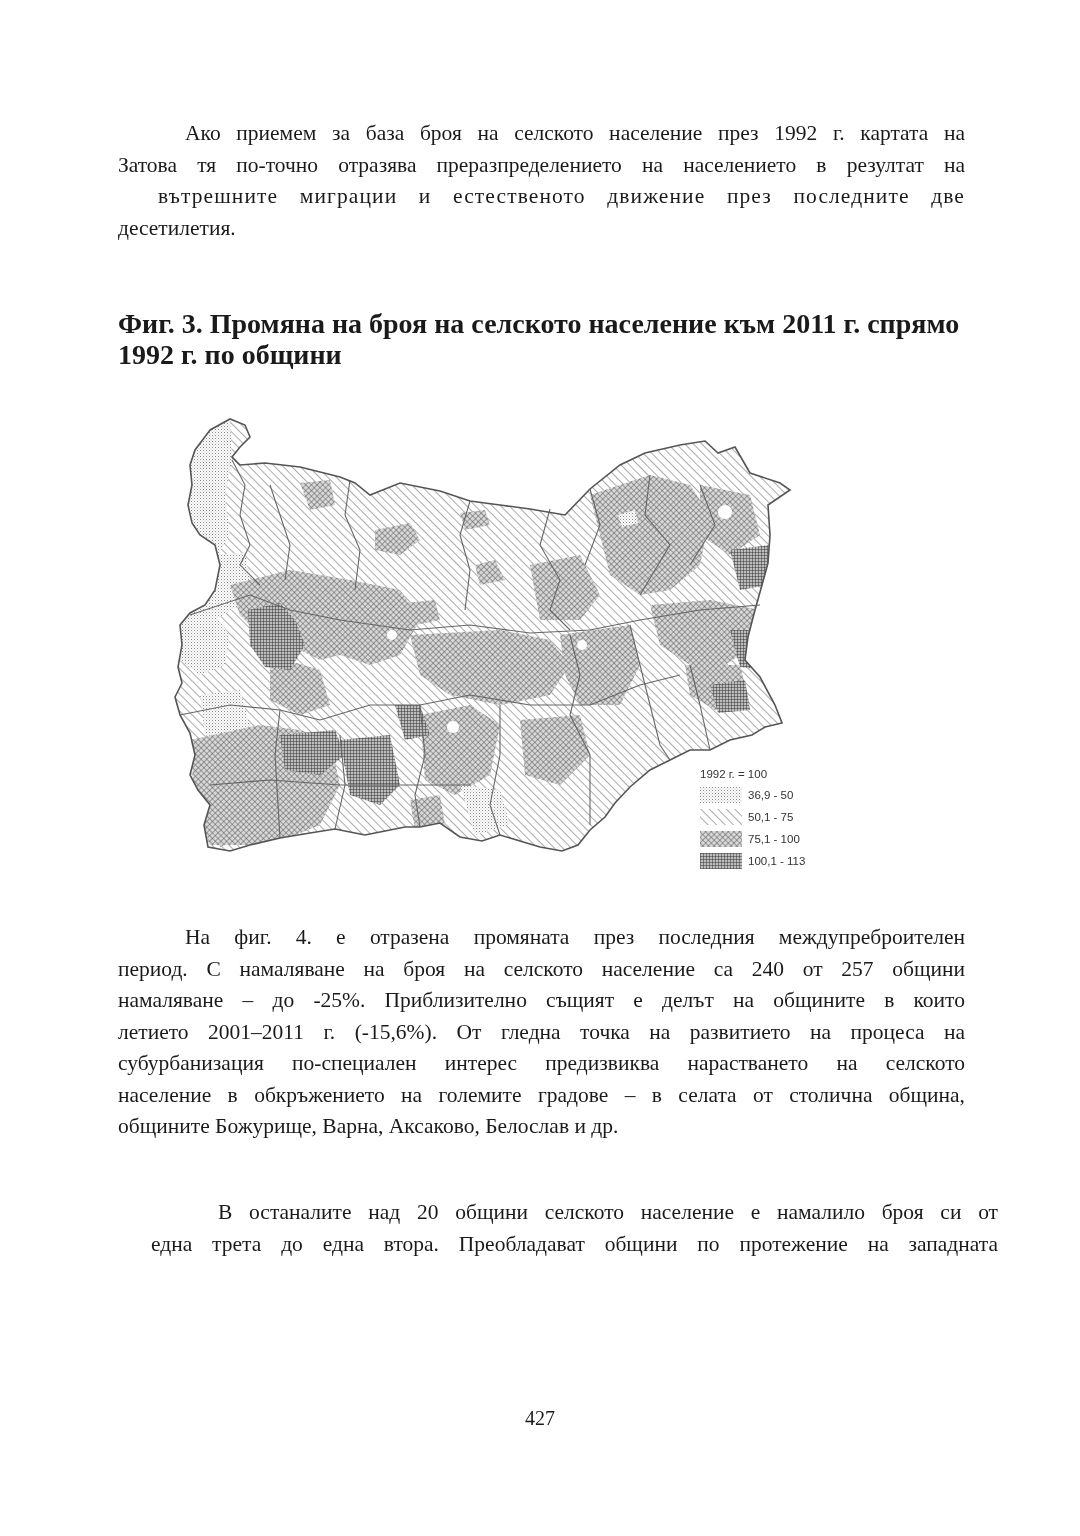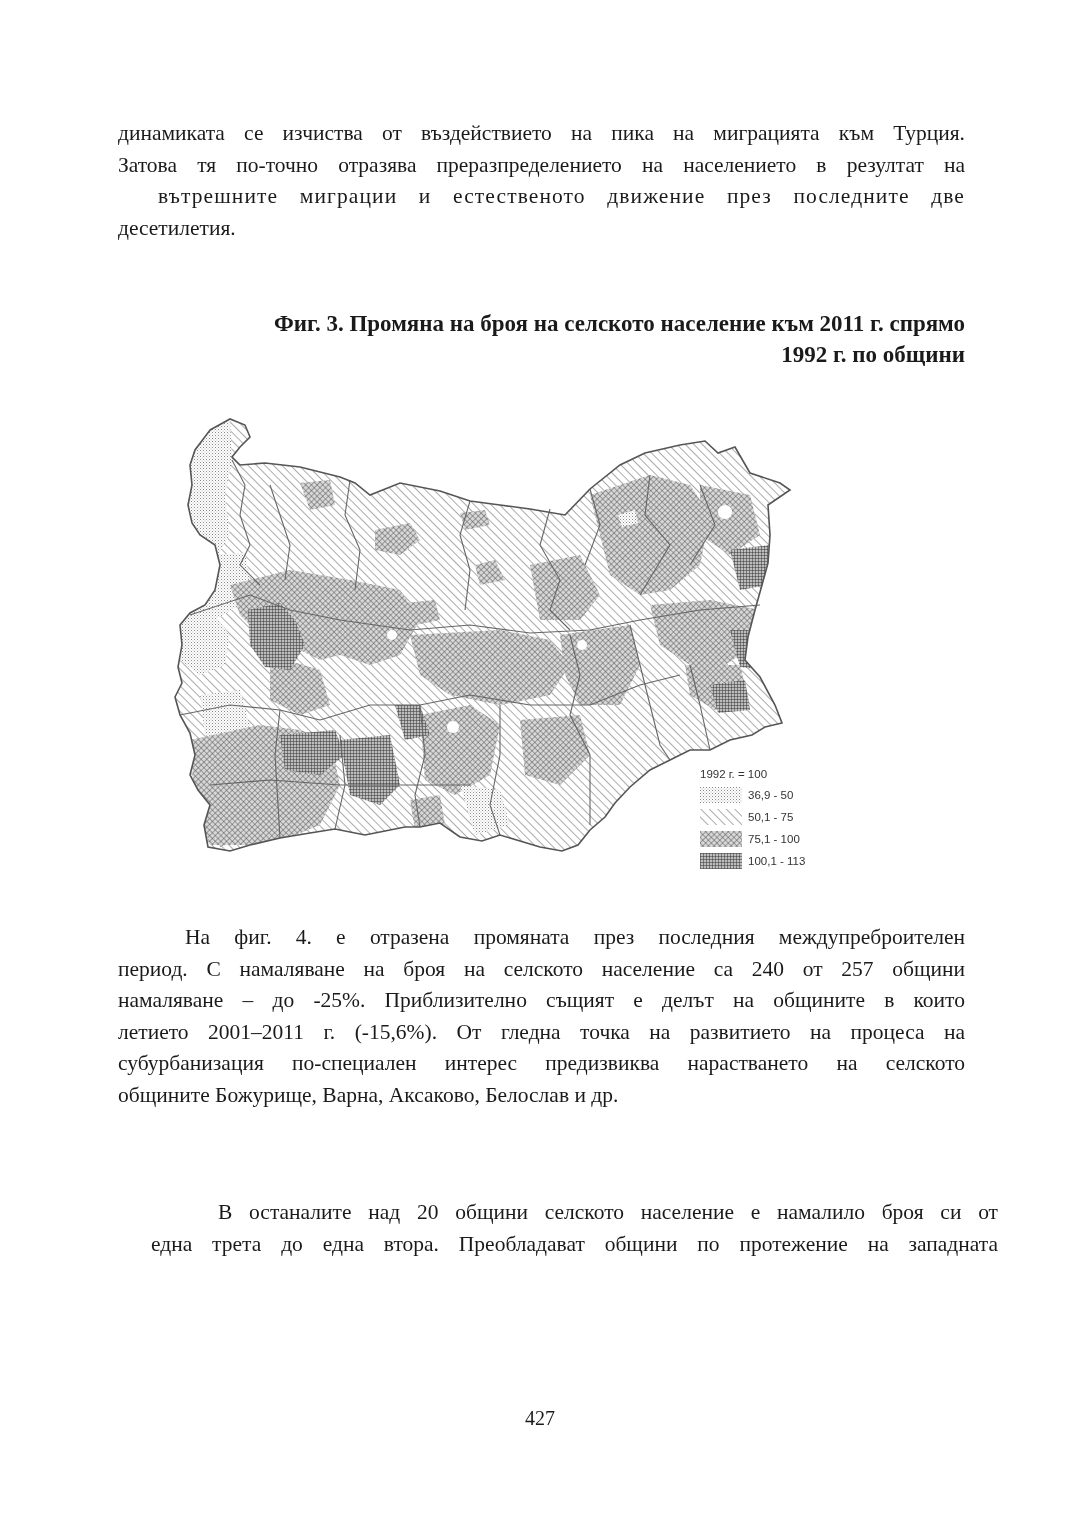--- a/index.html
+++ b/index.html
@@ -5,39 +5,39 @@
   html, body { margin: 0; padding: 0; background: #ffffff; }
   body { width: 1080px; height: 1536px; position: relative; overflow: hidden;
          font-family: "Liberation Serif", "DejaVu Serif", serif; color: #1a1a1a; }
   .page { position: absolute; left: 0; top: 0; width: 1080px; height: 1536px; }
   .para { position: absolute; left: 118px; width: 847px; font-size: 21.5px; line-height: 31.5px;
           text-align: justify; text-align-last: left; margin: 0; }
   .para .line { display: block; text-align: justify; text-align-last: justify; white-space: nowrap; }
   .para .line.last { text-align-last: left; }
   .para .line.indent { padding-left: 67px; }
   .para .line.spaced { letter-spacing: 1.1px; word-spacing: 6px; margin-left: 40px; }
-  .caption { position: absolute; left: 118px; width: 847px; top: 308px; text-align: right;
-             font-weight: bold; font-size: 23px; line-height: 31px; margin: 0; }
+  .caption { position: absolute; left: 118px; width: 847px; top: 308px; text-align: left;
+             font-weight: bold; font-size: 28px; line-height: 31px; margin: 0; }
   .figure { position: absolute; left: 170px; top: 405px; width: 670px; height: 480px; }
   .figure svg { width: 670px; height: 480px; display: block; }
   .legend { position: absolute; left: 700px; top: 766px; width: 140px;
             font-family: "Liberation Sans", "DejaVu Sans", sans-serif; font-size: 11.5px; color: #333; }
   .legend-title { display: block; height: 18px; line-height: 16px; }
   .legend-row { display: flex; align-items: center; height: 22px; }
   .legend-row svg { width: 42px; height: 16px; margin-right: 6px; flex: none; }
   .page-number { position: absolute; left: 490px; top: 1407px; width: 100px; text-align: center;
                  font-size: 20px; }
 </style>
 </head>
 <body>
 
 <div class="page">
 
   <p class="para" style="top:118px;">
-    <span class="line">динамиката се изчиства от въздействието на пика на миграцията към Турция.</span>
+    <span class="line indent">Ако приемем за база броя на селското население през 1992 г. картата на</span>
     <span class="line">Затова тя по-точно отразява преразпределението на населението в резултат на</span>
     <span class="line spaced">вътрешните миграции и естественото движение през последните две</span>
     <span class="line last">десетилетия.</span>
   </p>
 
   <p class="caption">
     <span style="display:block">Фиг. 3. Промяна на броя на селското население към 2011 г. спрямо</span>
     <span style="display:block">1992 г. по общини</span>
   </p>
 
@@ -169,20 +169,21 @@
       <span>100,1 - 113</span>
     </div>
   </div>
 
   <p class="para" style="top:922px;">
     <span class="line indent">На фиг. 4. е отразена промяната през последния междупреброителен</span>
     <span class="line">период. С намаляване на броя на селското население са 240 от 257 общини</span>
     <span class="line">намаляване – до -25%. Приблизително същият е делът на общините в които</span>
     <span class="line">летието 2001–2011 г. (-15,6%). От гледна точка на развитието на процеса на</span>
     <span class="line">субурбанизация по-специален интерес предизвиква нарастването на селското</span>
+    <span class="line">население в обкръжението на големите градове – в селата от столична община,</span>
     <span class="line last">общините Божурище, Варна, Аксаково, Белослав и др.</span>
   </p>
 
   <p class="para" style="top:1197px;margin-left:33px;">
     <span class="line indent">В останалите над 20 общини селското население е намалило броя си от</span>
     <span class="line">една трета до една втора. Преобладават общини по протежение на западната</span>
   </p>
 
   <div class="page-number">427</div>
 </div>

